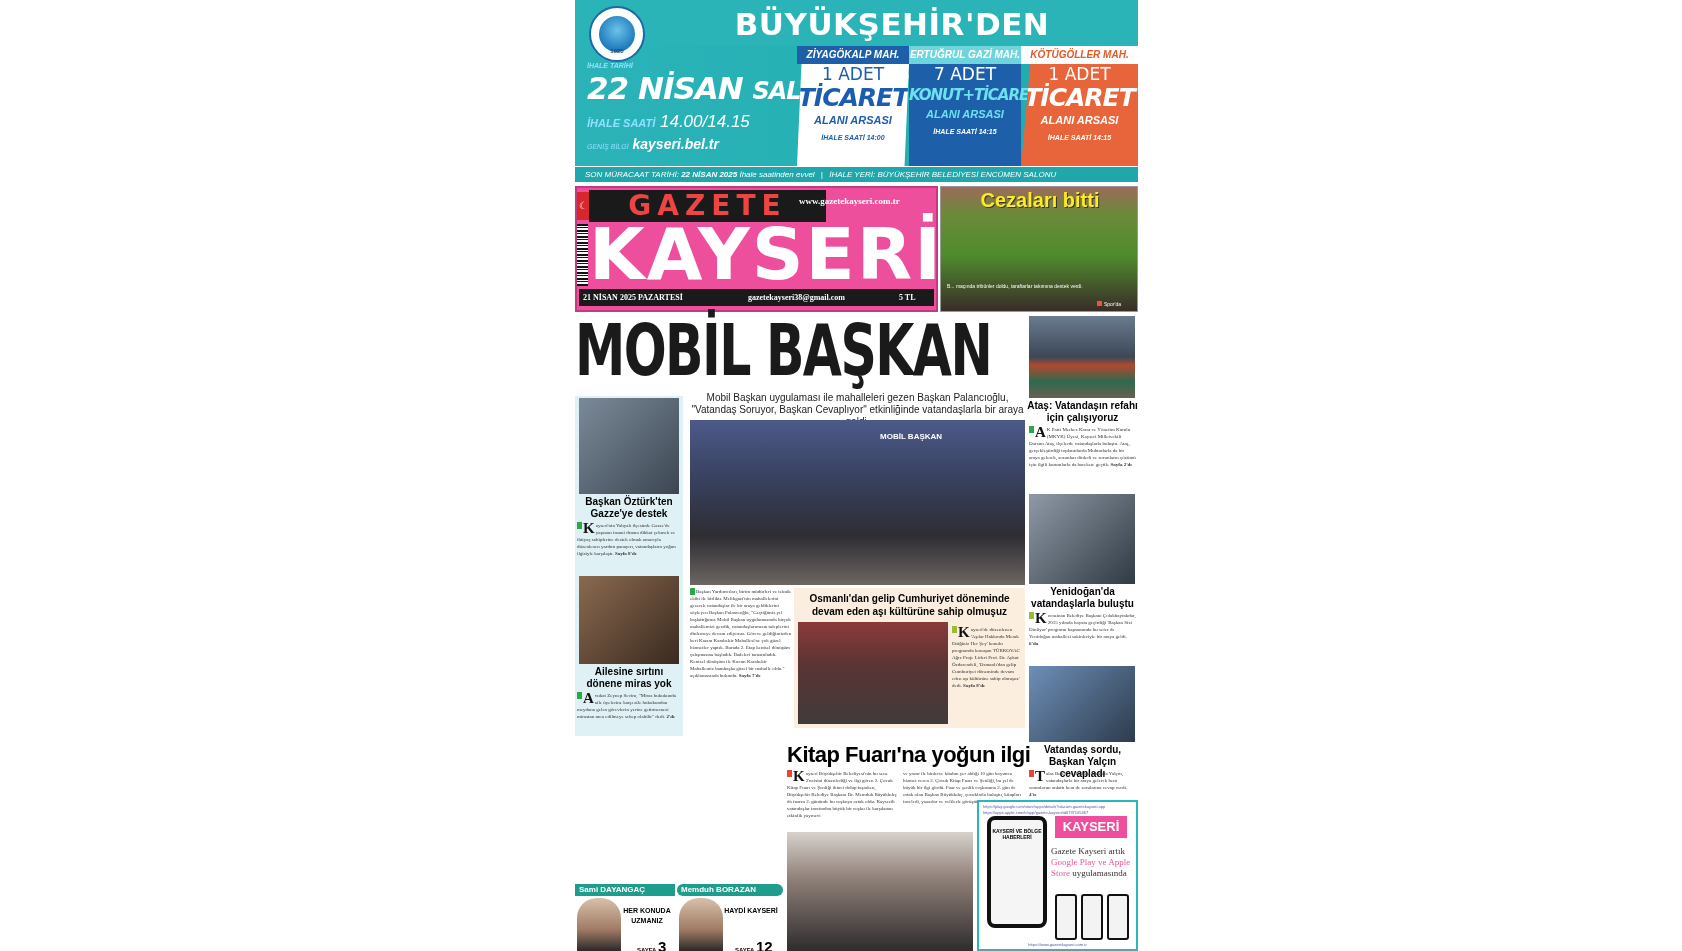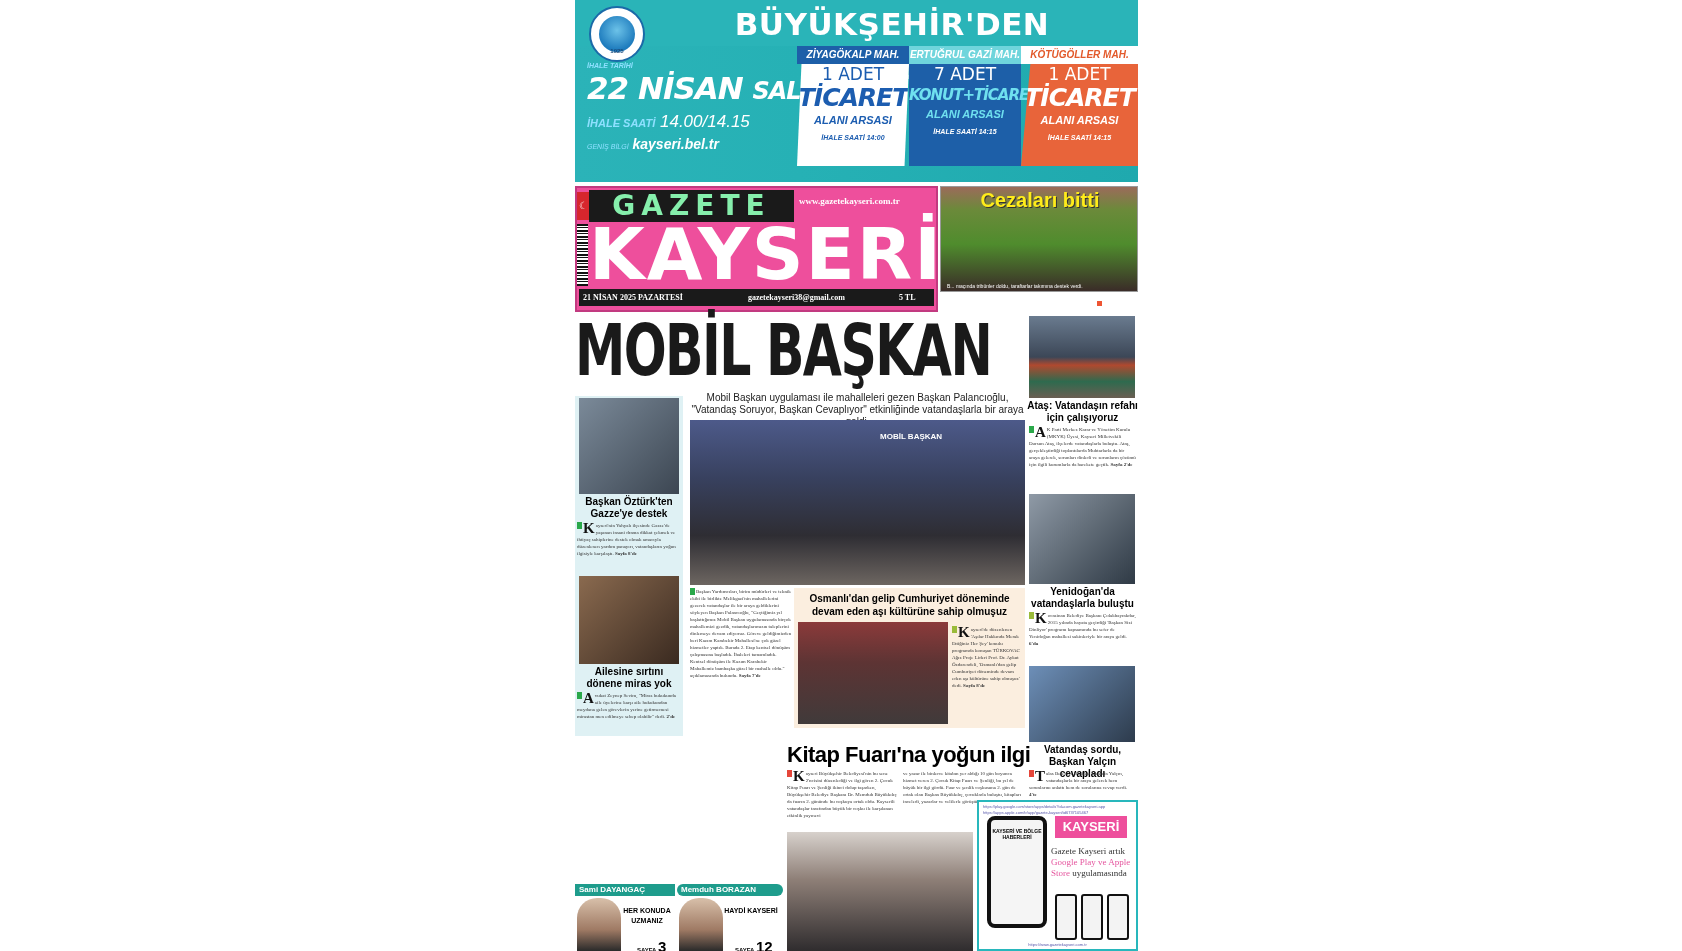--- a/index.html
+++ b/index.html
@@ -38,32 +38,32 @@
   .lot2 .lot-type,.lot2 .lot-sub{color:#6fe0ef;}
   .lot3{left:446px;width:117px;}
   .lot3 .lot-head{background:#fff;color:#e2592a;}
   .lot3 .lot-body{background:#e8643a;color:#fff;clip-path:polygon(8% 0,100% 0,100% 100%,0 100%);}
   .banner-foot{left:0;top:166px;width:563px;height:16px;background:#1fa7ac;color:#fff;font-size:8px;font-style:italic;line-height:16px;padding-left:10px;white-space:nowrap;border-top:1px solid #fff;}
   .banner-foot b{font-weight:bold;}
   .banner-foot .sep{margin:0 4px;}
 
   
   .mast{left:0;top:186px;width:363px;height:126px;background:#ee4f9c;border:2px solid #c23a80;}
-  .gazete{left:12px;top:2px;width:205px;height:32px;background:#1a1a1a;color:#86efac;font-size:28px;font-weight:bold;letter-spacing:6px;text-align:center;line-height:32px;font-family:"DejaVu Sans",sans-serif;}
+  .gazete{left:12px;top:2px;width:237px;height:32px;background:#1a1a1a;color:#ef4444;font-size:28px;font-weight:bold;letter-spacing:6px;text-align:center;line-height:32px;font-family:"DejaVu Sans",sans-serif;}
   .flag{left:0;top:4px;width:14px;height:28px;background:#d7262d;}
   .flag-mark{left:2px;top:8px;color:#fff;font-size:10px;}
   .mast-url{left:222px;top:8px;font-size:9px;color:#fff;font-weight:bold;font-family:"Liberation Serif",serif;}
   .kayseri{left:12px;top:30px;width:345px;height:68px;color:#fff;font-size:72px;font-weight:bold;line-height:72px;letter-spacing:2px;font-family:"DejaVu Sans",sans-serif;}
   .barcode{left:0;top:36px;width:11px;height:62px;background:repeating-linear-gradient(180deg,#111 0 2px,#fff 2px 3px,#111 3px 4px,#fff 4px 6px);}
   .mast-bar{left:2px;top:101px;width:355px;height:17px;background:#1a1a1a;color:#fff;font-size:8px;font-weight:bold;line-height:17px;font-family:"Liberation Serif",serif;padding:0 4px;}
   .mast-bar span{position:absolute;top:0;}
 
   
   .photo{background:linear-gradient(135deg,#7b8a99,#3c4652);overflow:hidden;}
-  .stadium{left:365px;top:186px;width:198px;height:106px;background:linear-gradient(180deg,#9b6b5a 0%,#6b8a3a 22%,#4f8c2d 55%,#3a2c28 100%);border:1px solid #999;}
+  .stadium{left:365px;top:186px;width:198px;height:126px;background:linear-gradient(180deg,#9b6b5a 0%,#6b8a3a 22%,#4f8c2d 55%,#3a2c28 100%);border:1px solid #999;}
   .stadium-title{left:0;top:2px;width:198px;text-align:center;color:#ffec1a;font-size:20px;font-weight:bold;text-shadow:1px 1px 0 #333;}
   .stadium-cap{left:6px;top:96px;width:150px;font-size:5px;color:#fff;line-height:7px;}
   .stadium-tag{left:156px;top:114px;font-size:5px;color:#fff;}
   .stadium-tag i{display:inline-block;width:5px;height:5px;background:#e53;margin-right:2px;}
 
   
   .headline{left:0;top:314px;width:450px;height:72px;font-size:72px;font-weight:bold;line-height:72px;color:#1a1a1a;letter-spacing:-2px;font-family:"DejaVu Sans Condensed","DejaVu Sans",sans-serif;transform:scaleX(0.78);transform-origin:left top;white-space:nowrap;}
   .deck{left:115px;top:392px;width:335px;font-size:10px;line-height:12px;text-align:center;color:#222;}
 
   
@@ -164,20 +164,27 @@
     <div class="abs lot lot3">
       <div class="lot-head">KÖTÜGÖLLER MAH.</div>
       <div class="lot-body">
         <div class="lot-count">1 ADET</div>
         <div class="lot-type">TİCARET</div>
         <div class="lot-sub">ALANI ARSASI</div>
         <div class="lot-time">İHALE SAATİ 14:15</div>
       </div>
     </div>
 
+    <div class="abs banner-foot">
+      <span>SON MÜRACAAT TARİHİ:</span>
+      <b>22 NİSAN 2025</b>
+      <span>İhale saatinden evvel</span>
+      <span class="sep">|</span>
+      <span>İHALE YERİ: BÜYÜKŞEHİR BELEDİYESİ ENCÜMEN SALONU</span>
+    </div>
   </div>
 
   <div class="abs mast">
     <div class="abs flag">
         <span class="abs flag-mark">☾</span>
       </div>
     <div class="abs gazete">GAZETE</div>
     <div class="abs mast-url">www.gazetekayseri.com.tr</div>
     <div class="abs barcode"></div>
     <div class="abs kayseri">KAYSERİ</div>

